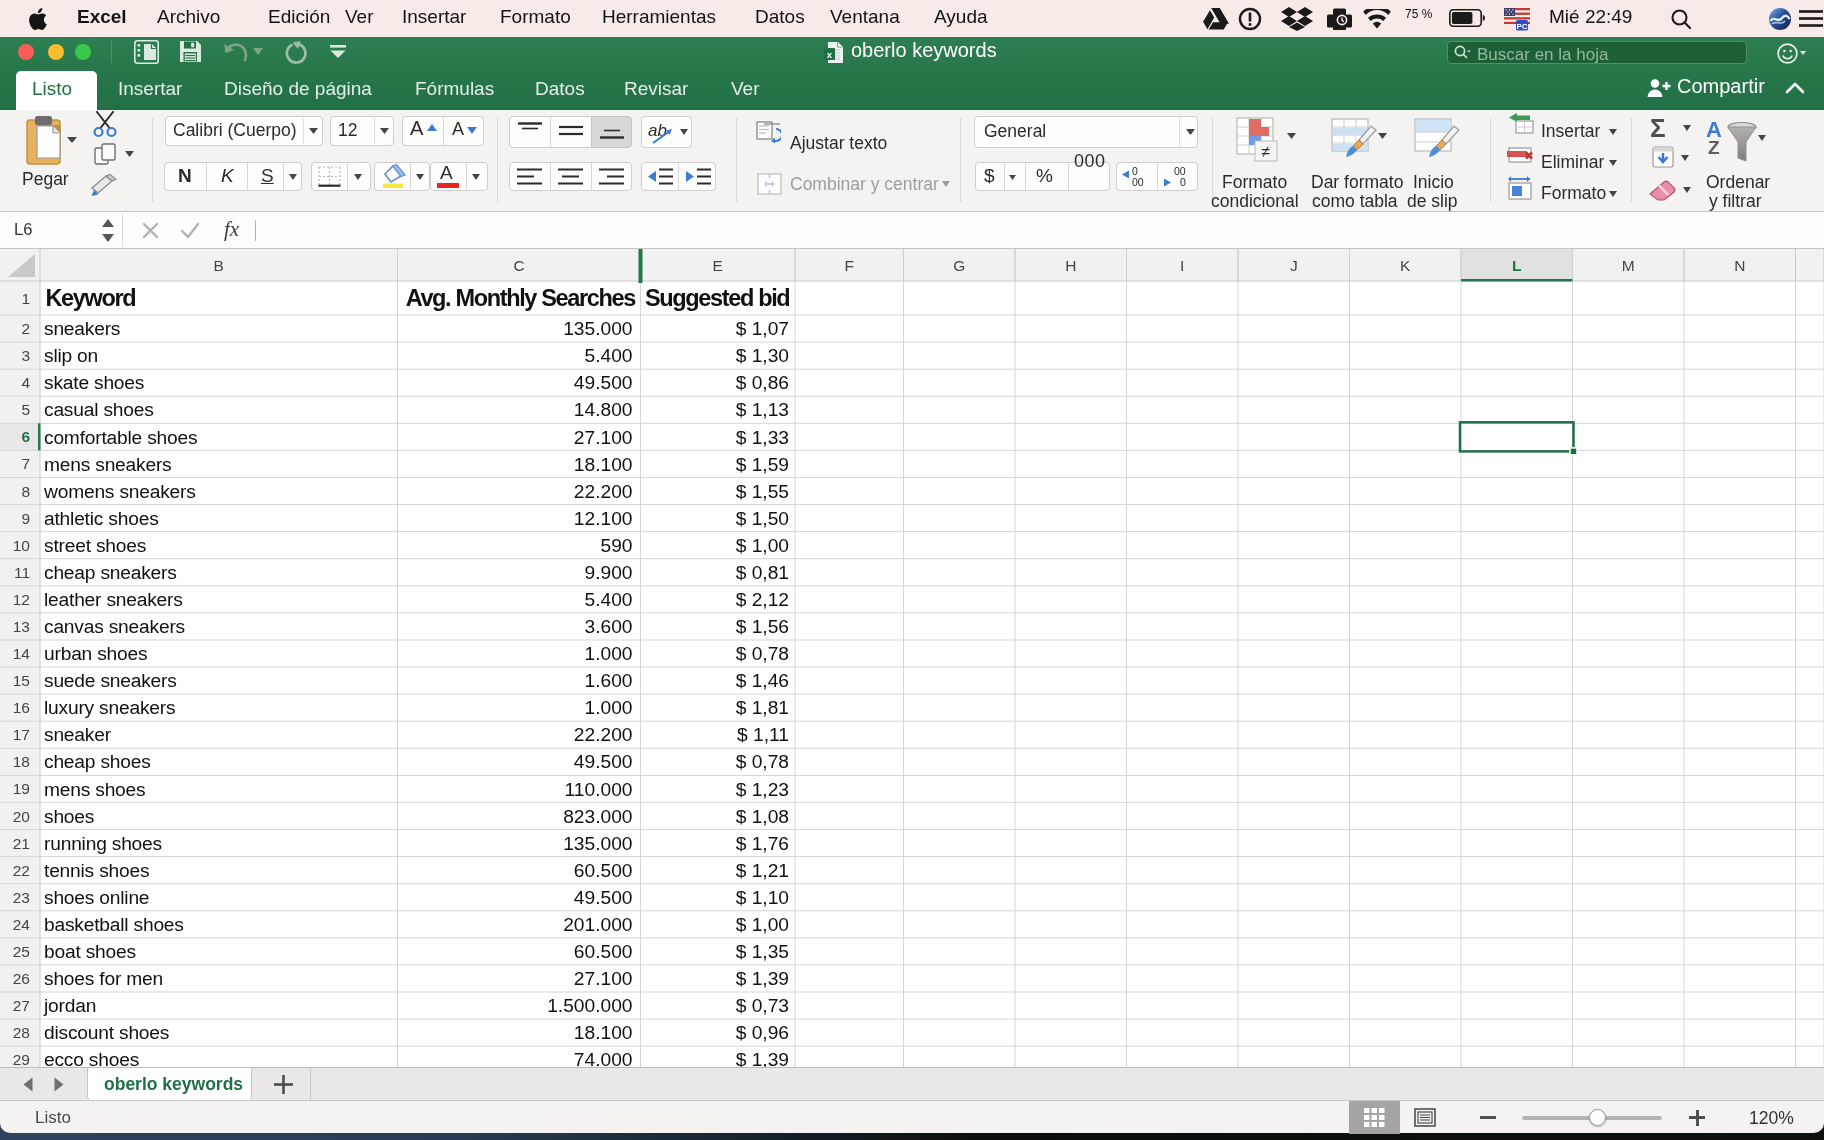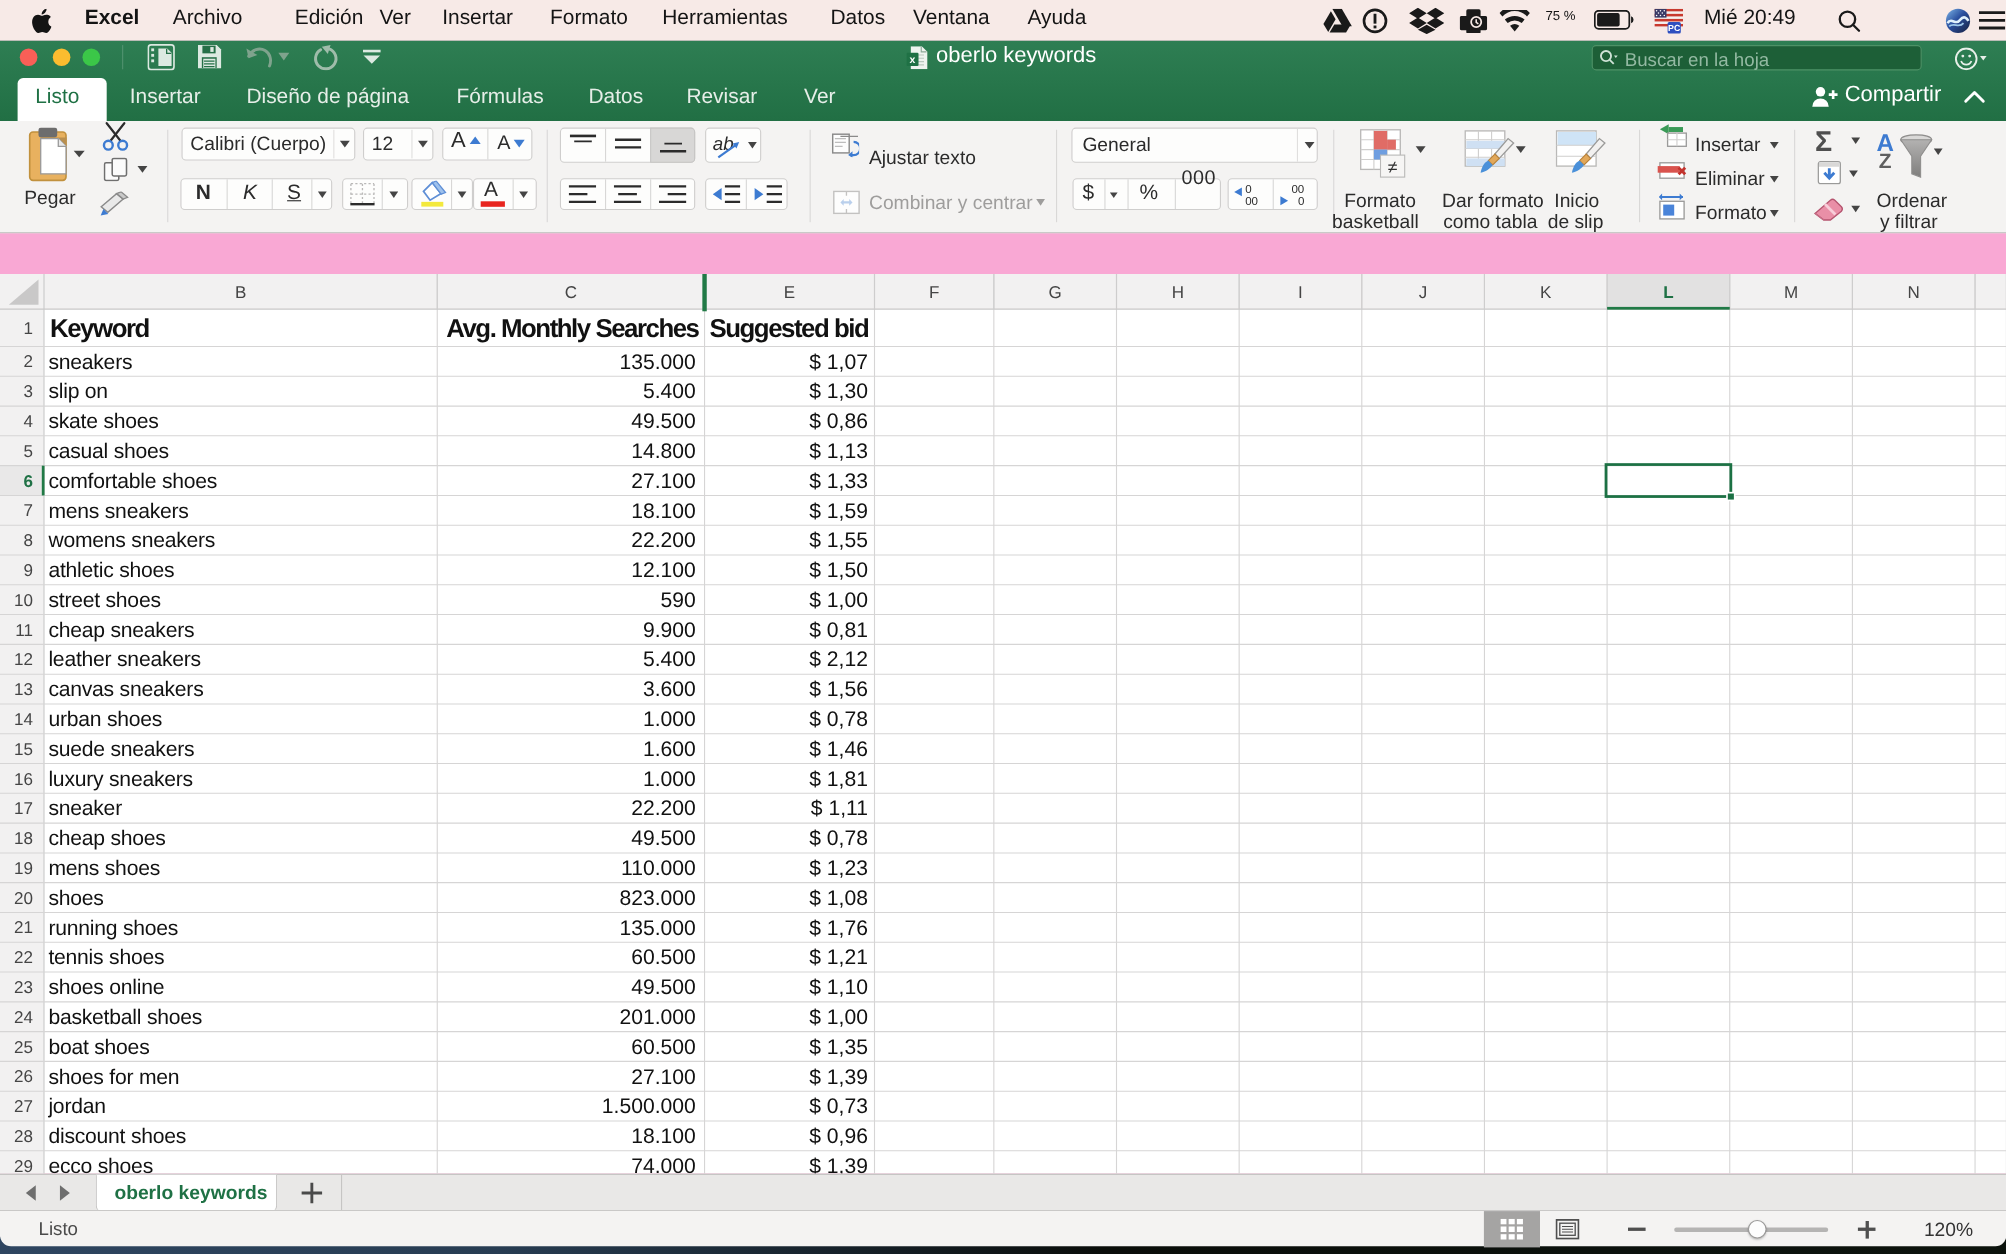--- a/index.html
+++ b/index.html
@@ -66,21 +66,21 @@
           <circle cx="9" cy="1.7" r=".7"></circle>
           <circle cx="3.7" cy="3.9" r=".7"></circle>
           <circle cx="7.2" cy="3.9" r=".7"></circle>
           <circle cx="2" cy="6.1" r=".7"></circle>
           <circle cx="5.5" cy="6.1" r=".7"></circle>
           <circle cx="9" cy="6.1" r=".7"></circle>
         </g>
     <rect x="12" y="12" width="12" height="10.5" rx="1.5" fill="#2d4fc0"></rect>
     <text x="18" y="20.5" text-anchor="middle" font-size="8" font-weight="bold" fill="#fff">PC</text>
   </svg>
-  <span class="abs" style="left:1549px;top:6px">Mié 20:49</span>
+  <span class="abs" style="left:1549px;top:6px">Mié 22:49</span>
   <svg class="abs" style="left:1670px;top:8px" width="22" height="22" viewBox="0 0 22 22">
     <circle cx="9.5" cy="9.5" r="7" fill="none" stroke="#1a1a1a" stroke-width="2.1"></circle>
     <line x1="14.5" y1="14.5" x2="20" y2="20" stroke="#1a1a1a" stroke-width="2.1" stroke-linecap="round"></line>
   </svg>
   <svg class="abs" style="left:1768px;top:7px" width="24" height="24" viewBox="0 0 24 24">
     <defs>
           <linearGradient id="siri" x1="0" y1="0" x2="1" y2="1">
       <stop offset="0" stop-color="#7db5e8"></stop>
             <stop offset=".45" stop-color="#2a4f9e"></stop>
             <stop offset="1" stop-color="#17203f"></stop>
@@ -455,21 +455,21 @@
     <rect x="13" y="19" width="12" height="9" fill="#6f9ee0"></rect>
     <rect x="25" y="10" width="8" height="9" fill="#e06c66"></rect>
     <rect x="19" y="24" width="22" height="20" fill="#f6f5f4" stroke="#b9b8b7" stroke-width="1"></rect>
     <text x="30" y="40" text-anchor="middle" font-size="16" fill="#2b2b2b" font-family="Liberation Sans">≠</text>
   </svg>
   <svg class="abs" style="left:1286px;top:22px" width="11" height="8" viewBox="0 0 11 8">
         <path d="M1 1h9L5.5 7z" fill="#444"></path>
       </svg>
   <div class="abs" style="left:1259px;top:60px;width:0;height:0"></div>
   <span class="abs" style="left:1222px;top:62px">Formato</span>
-  <span class="abs" style="left:1211px;top:81px">basketball</span>
+  <span class="abs" style="left:1211px;top:81px">condicional</span>
   <svg class="abs" style="left:1331px;top:8px" width="48" height="44" viewBox="0 0 48 44">
     <rect x="1" y="1" width="36" height="32" fill="#fff" stroke="#b9b8b7" stroke-width="1.2"></rect>
     <g stroke="#cfcecd" stroke-width="1">
           <line x1="1" y1="9" x2="37" y2="9"></line>
           <line x1="1" y1="17" x2="37" y2="17"></line>
           <line x1="1" y1="25" x2="37" y2="25"></line>
           <line x1="13" y1="1" x2="13" y2="33"></line>
           <line x1="25" y1="1" x2="25" y2="33"></line>
         </g>
     <rect x="2" y="10" width="35" height="7" fill="#cfe0f3"></rect>
@@ -561,20 +561,40 @@
     <ellipse cx="15" cy="5" rx="14" ry="4.5" fill="#d9d8d7" stroke="#8f8e8d" stroke-width="1.2"></ellipse>
     <path d="M1 5 L11 20 V36 L19 39 V20 L29 5z" fill="url(#fnl)" stroke="#8f8e8d" stroke-width="1"></path>
   </svg>
   <svg class="abs" style="left:1757px;top:24px" width="10" height="8" viewBox="0 0 10 8">
         <path d="M1 1h8L5 7z" fill="#444"></path>
       </svg>
   <span class="abs" style="left:1706px;top:62px">Ordenar</span>
   <span class="abs" style="left:1709px;top:81px">y filtrar</span>
 </div>
 
+<div class="abs" style="left:0;top:212px;width:1824px;height:37px;background:#fdfdfd;border-bottom:1px solid #c6c5c4">
+  <span class="abs" style="left:14px;top:8px;font-size:16.5px;color:#333">L6</span>
+  <svg class="abs" style="left:101px;top:6px" width="14" height="25" viewBox="0 0 14 25">
+    <path d="M7 1 L13 9 H1z" fill="#555"></path>
+    <path d="M7 24 L1 16 H13z" fill="#555"></path>
+  </svg>
+  <div class="abs" style="left:122px;top:2px;width:1px;height:33px;background:#d9d8d7">  
+</div>
+  <svg class="abs" style="left:142px;top:10px" width="17" height="17" viewBox="0 0 17 17">
+    <g stroke="#b3b2b1" stroke-width="2.4" stroke-linecap="round">
+          <line x1="2" y1="2" x2="15" y2="15"></line>
+          <line x1="15" y1="2" x2="2" y2="15"></line>
+        </g>
+  </svg>
+  <svg class="abs" style="left:180px;top:10px" width="20" height="17" viewBox="0 0 20 17">
+    <path d="M2 9 L8 15 18 2" fill="none" stroke="#b3b2b1" stroke-width="2.4" stroke-linecap="round" stroke-linejoin="round"></path>
+  </svg>
+  <span class="abs" style="left:224px;top:5px;font-family:'Liberation Serif',serif;font-style:italic;font-size:21px;color:#3d3d3d"><i>f</i>x</span>
+  <div class="abs" style="left:255px;top:8px;width:1px;height:21px;background:#b3b2b1"></div>
+</div>
 
 <svg class="abs" style="left:0;top:249px" width="1824" height="818" viewBox="0 0 1824 818">
 <rect x="0" y="0" width="1824" height="818" fill="#ffffff"></rect>
 <rect x="0" y="0" width="1824" height="32" fill="#f2f1f1"></rect>
 <rect x="1461.0" y="0" width="111.5" height="32" fill="#e2e1e1"></rect>
 <rect x="0" y="32" width="40" height="786" fill="#f2f1f1"></rect>
 <rect x="0" y="174.32" width="40" height="27.08" fill="#e9e8e8"></rect>
 <path d="M 35 5 L 35 28 L 8 28 Z" fill="#c9c8c8"></path>
 <line x1="397.5" y1="0" x2="397.5" y2="818" stroke="#d6d5d5" stroke-width="1"></line>
 <line x1="640.5" y1="0" x2="640.5" y2="818" stroke="#d6d5d5" stroke-width="1"></line>

